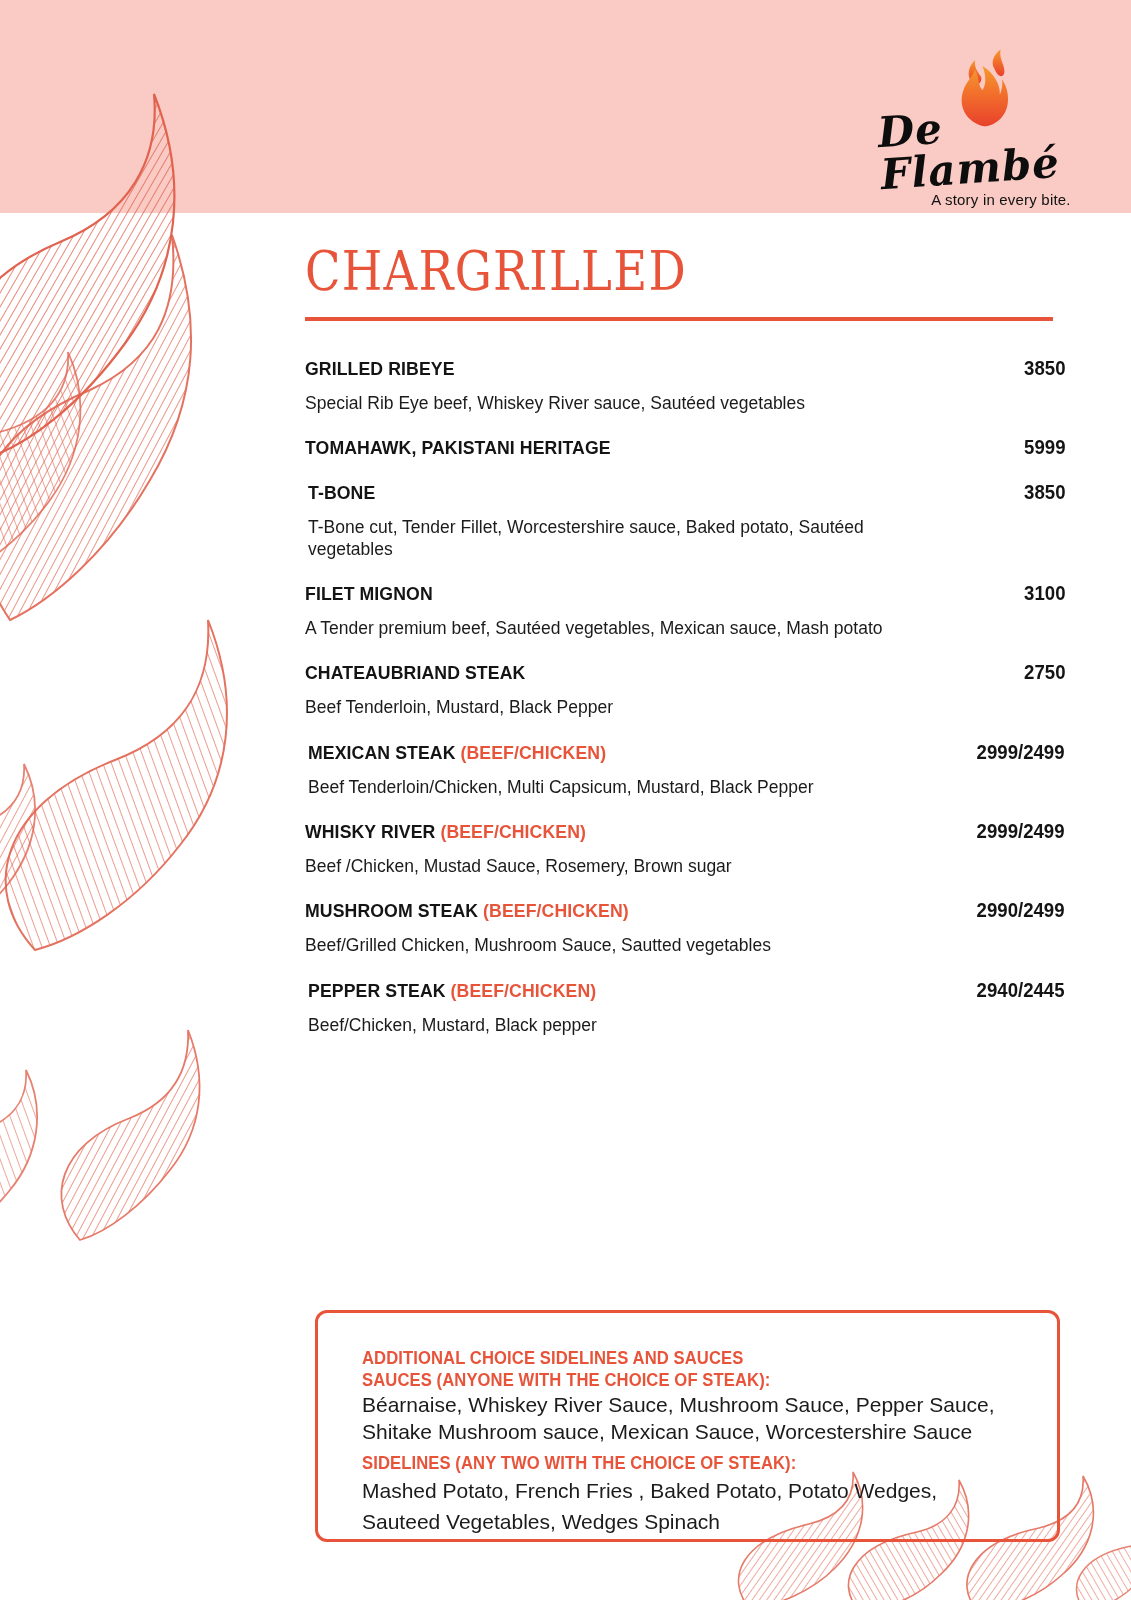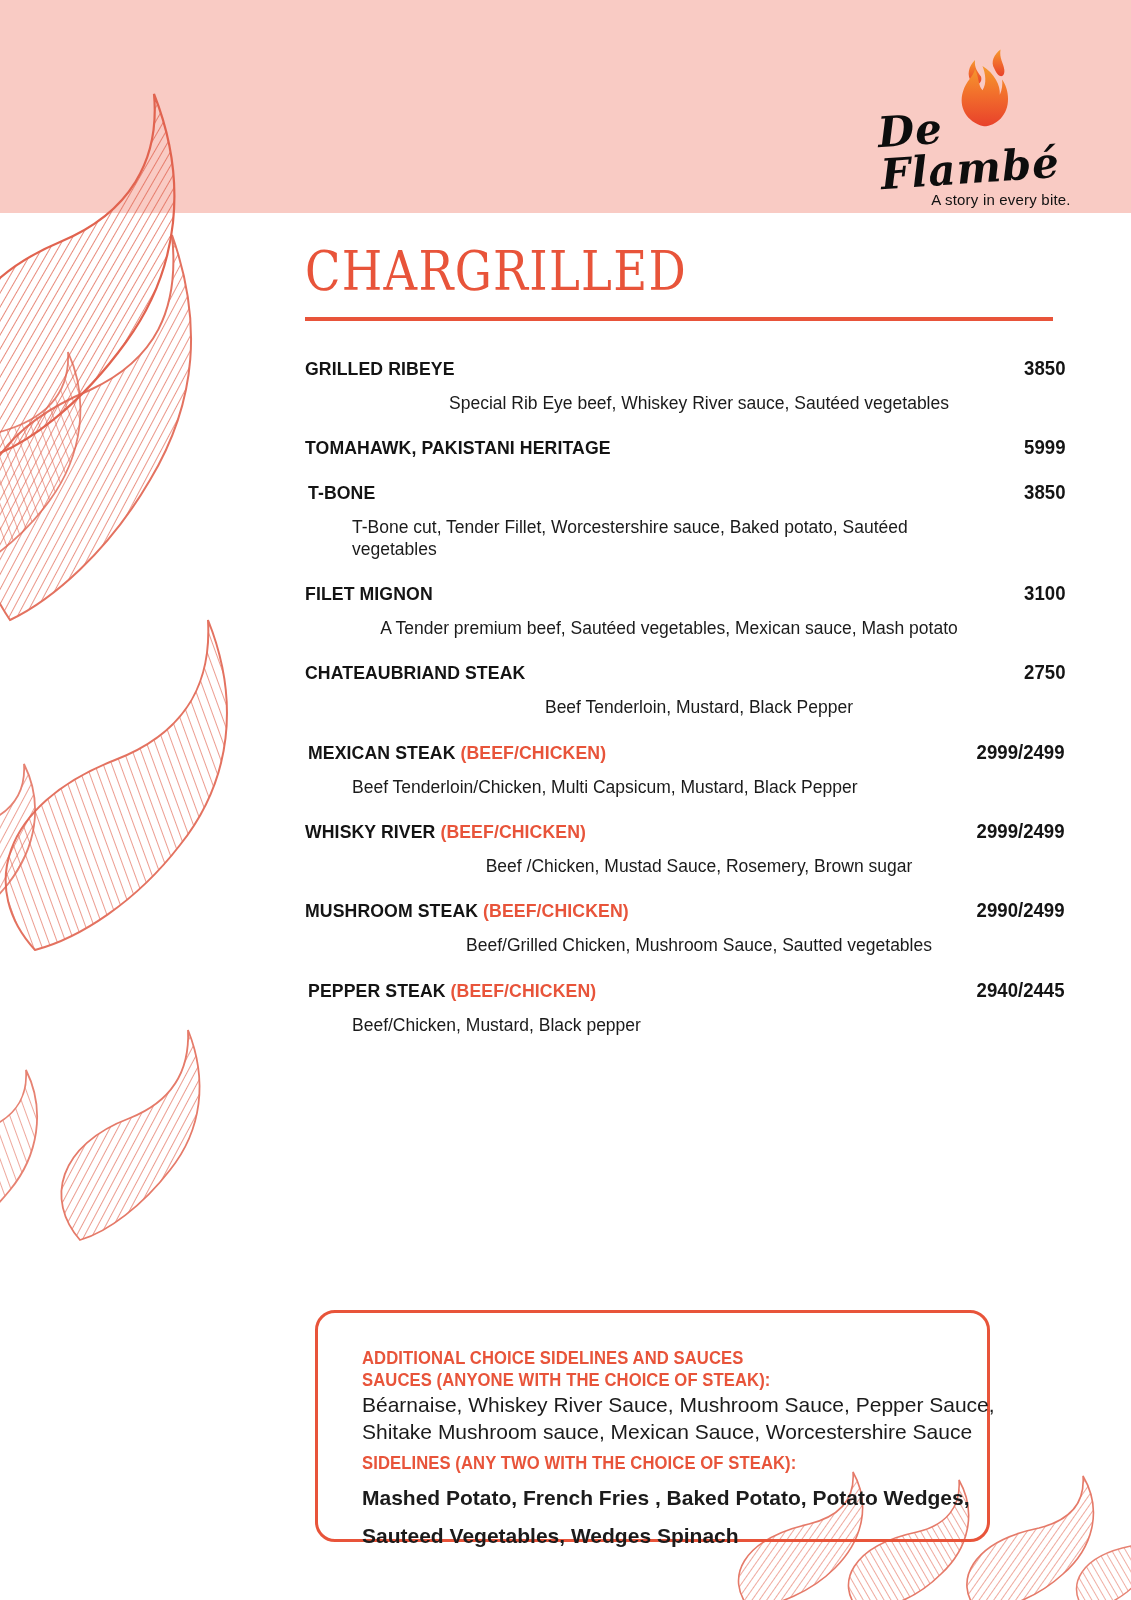--- a/index.html
+++ b/index.html
@@ -94,52 +94,51 @@
     transform:scaleX(0.93);
     transform-origin:right center;
   }
   .item-desc {
     font-family:"Liberation Sans", sans-serif;
     font-size:17.5px;
     color:#1b1b1b;
     line-height:1.22;
     margin-top:13px;
     max-width:700px;
-    margin-left:44px;
   }
 
   .gap-1 { margin-bottom:22px; }
 
   
-  .ind-0 { padding-left:0px;text-align:center; }
+  .ind-0 { padding-left:0px; }
   .ind-1 { padding-left:3px; }
 
   
   .info-box {
     position:absolute; left:315px; top:1310px;
-    width:675px; height:232px;
+    width:745px; height:232px;
     border:3px solid #E8543A;
-    border-radius:20px;
+    border-radius:12px;
     background:transparent;
     z-index:6;
   }
   .info-inner { padding:34px 0 0 44px; }
   .info-h {
     font-family:"Liberation Sans", sans-serif;
     font-weight:bold; font-size:17.5px; color:#E8543A;
     letter-spacing:0.1px; line-height:1.28;
     transform:scaleX(0.95); transform-origin:left center;
     white-space:nowrap;
   }
   .info-p {
     font-family:"Liberation Sans", sans-serif;
     font-size:21px; color:#1b1b1b; line-height:1.28;
     white-space:nowrap;
   }
-  .info-p.sp { margin-top:11px;font-weight:bold; }
+  .info-p.sp { margin-top:4px; }
   .info-h.sp { margin-top:6px; }
 </style>
 </head>
 <body>
 
 <svg id="flames-left" class="deco" viewBox="0 0 340 1220" fill="none" xmlns="http://www.w3.org/2000/svg">
   <defs>
     <pattern id="hatchA" width="7" height="7" patternTransform="rotate(28)" patternUnits="userSpaceOnUse">
       <line x1="0" y1="0" x2="0" y2="7" stroke="#E1634F" stroke-width="1.5"></line>
     </pattern>

